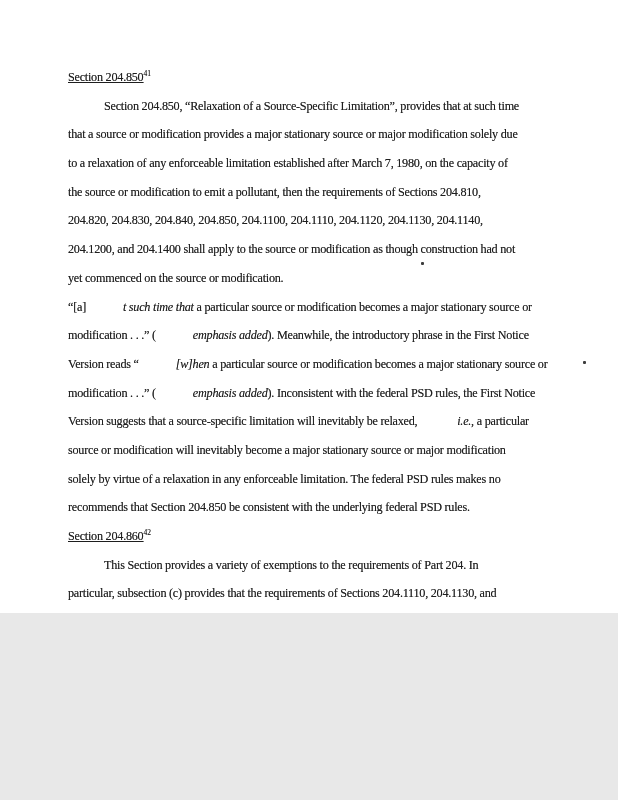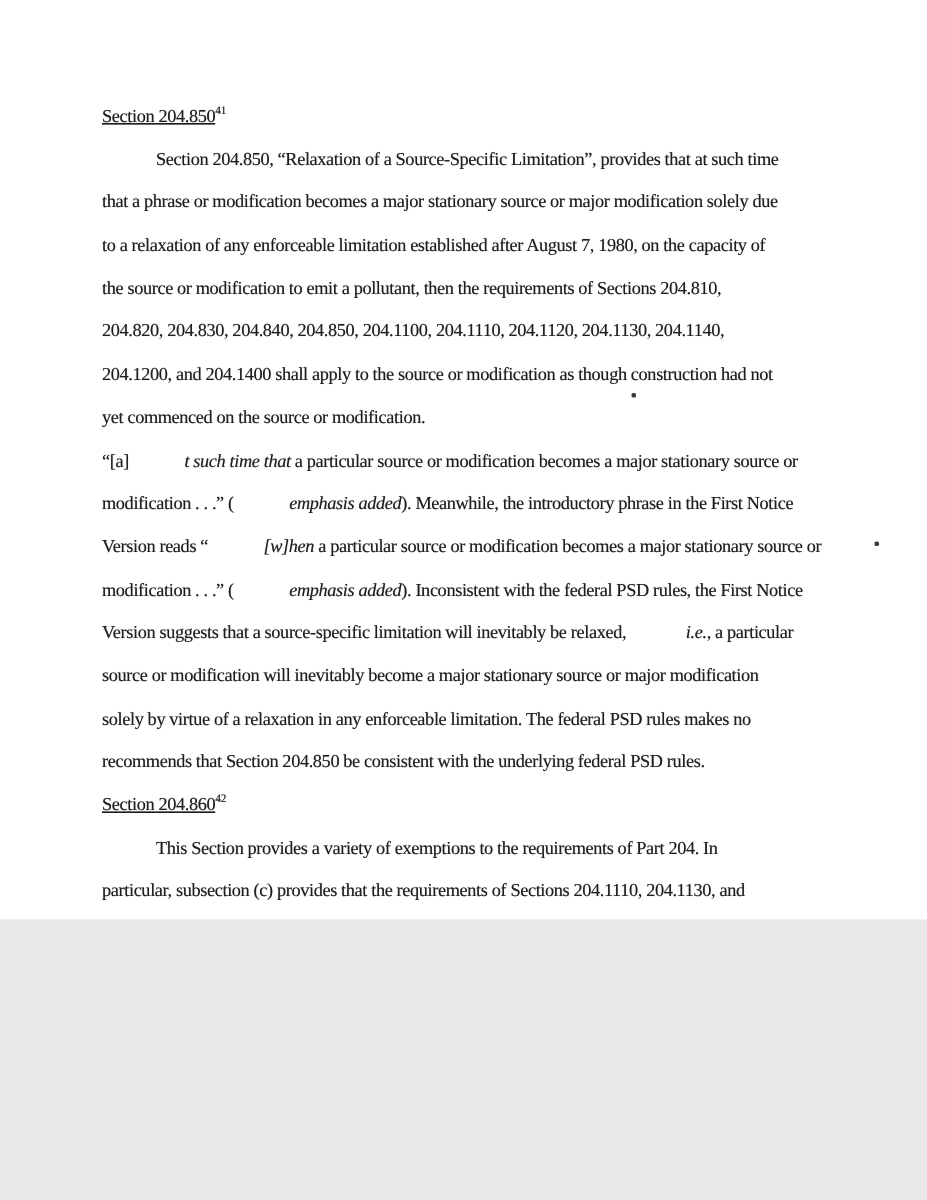--- a/index.html
+++ b/index.html
@@ -49,22 +49,22 @@
     position:absolute;width:3px;height:3px;background:#3c3c3c;border-radius:1px;
   }
 </style>
 </head>
 <body>
 
 <div class="page">
   <div class="doc-body">
       <div class="line"><span class="ul">Section 204.850</span><sup>41</sup></div>
       <div class="line indent"><span>Section 204.850, “Relaxation of a Source-Specific Limitation”, provides that at such time</span></div>
-      <div class="line"><span>that a phrase or modification becomes a major stationary source or major modification solely due</span></div>
-      <div class="line"><span>to a relaxation of any enforceable limitation established after August 7, 1980, on the capacity of</span></div>
+      <div class="line"><span>that a source or modification provides a major stationary source or major modification solely due</span></div>
+      <div class="line"><span>to a relaxation of any enforceable limitation established after March 7, 1980, on the capacity of</span></div>
       <div class="line"><span>the source or modification to emit a pollutant, then the requirements of Sections 204.810,</span></div>
       <div class="line"><span>204.820, 204.830, 204.840, 204.850, 204.1100, 204.1110, 204.1120, 204.1130, 204.1140,</span></div>
       <div class="line"><span>204.1200, and 204.1400 shall apply to the source or modification as though construction had not</span></div>
       <div class="line"><span>yet commenced on the source or modification.</span></div>
       <div class="line"><span>“[a]</span><span class="it">t such time that</span><span> a particular source or modification becomes a major stationary source or</span></div>
       <div class="line"><span>modification . . .” (</span><span class="it">emphasis added</span><span>).  Meanwhile, the introductory phrase in the First Notice</span></div>
       <div class="line"><span>Version reads “</span><span class="it">[w]hen</span><span> a particular source or modification becomes a major stationary source or</span></div>
       <div class="line"><span>modification . . .” (</span><span class="it">emphasis added</span><span>).  Inconsistent with the federal PSD rules, the First Notice</span></div>
       <div class="line"><span>Version suggests that a source-specific limitation will inevitably be relaxed, </span><span class="it">i.e.</span><span>, a particular</span></div>
       <div class="line"><span>source or modification will inevitably become a major stationary source or major modification</span></div>

